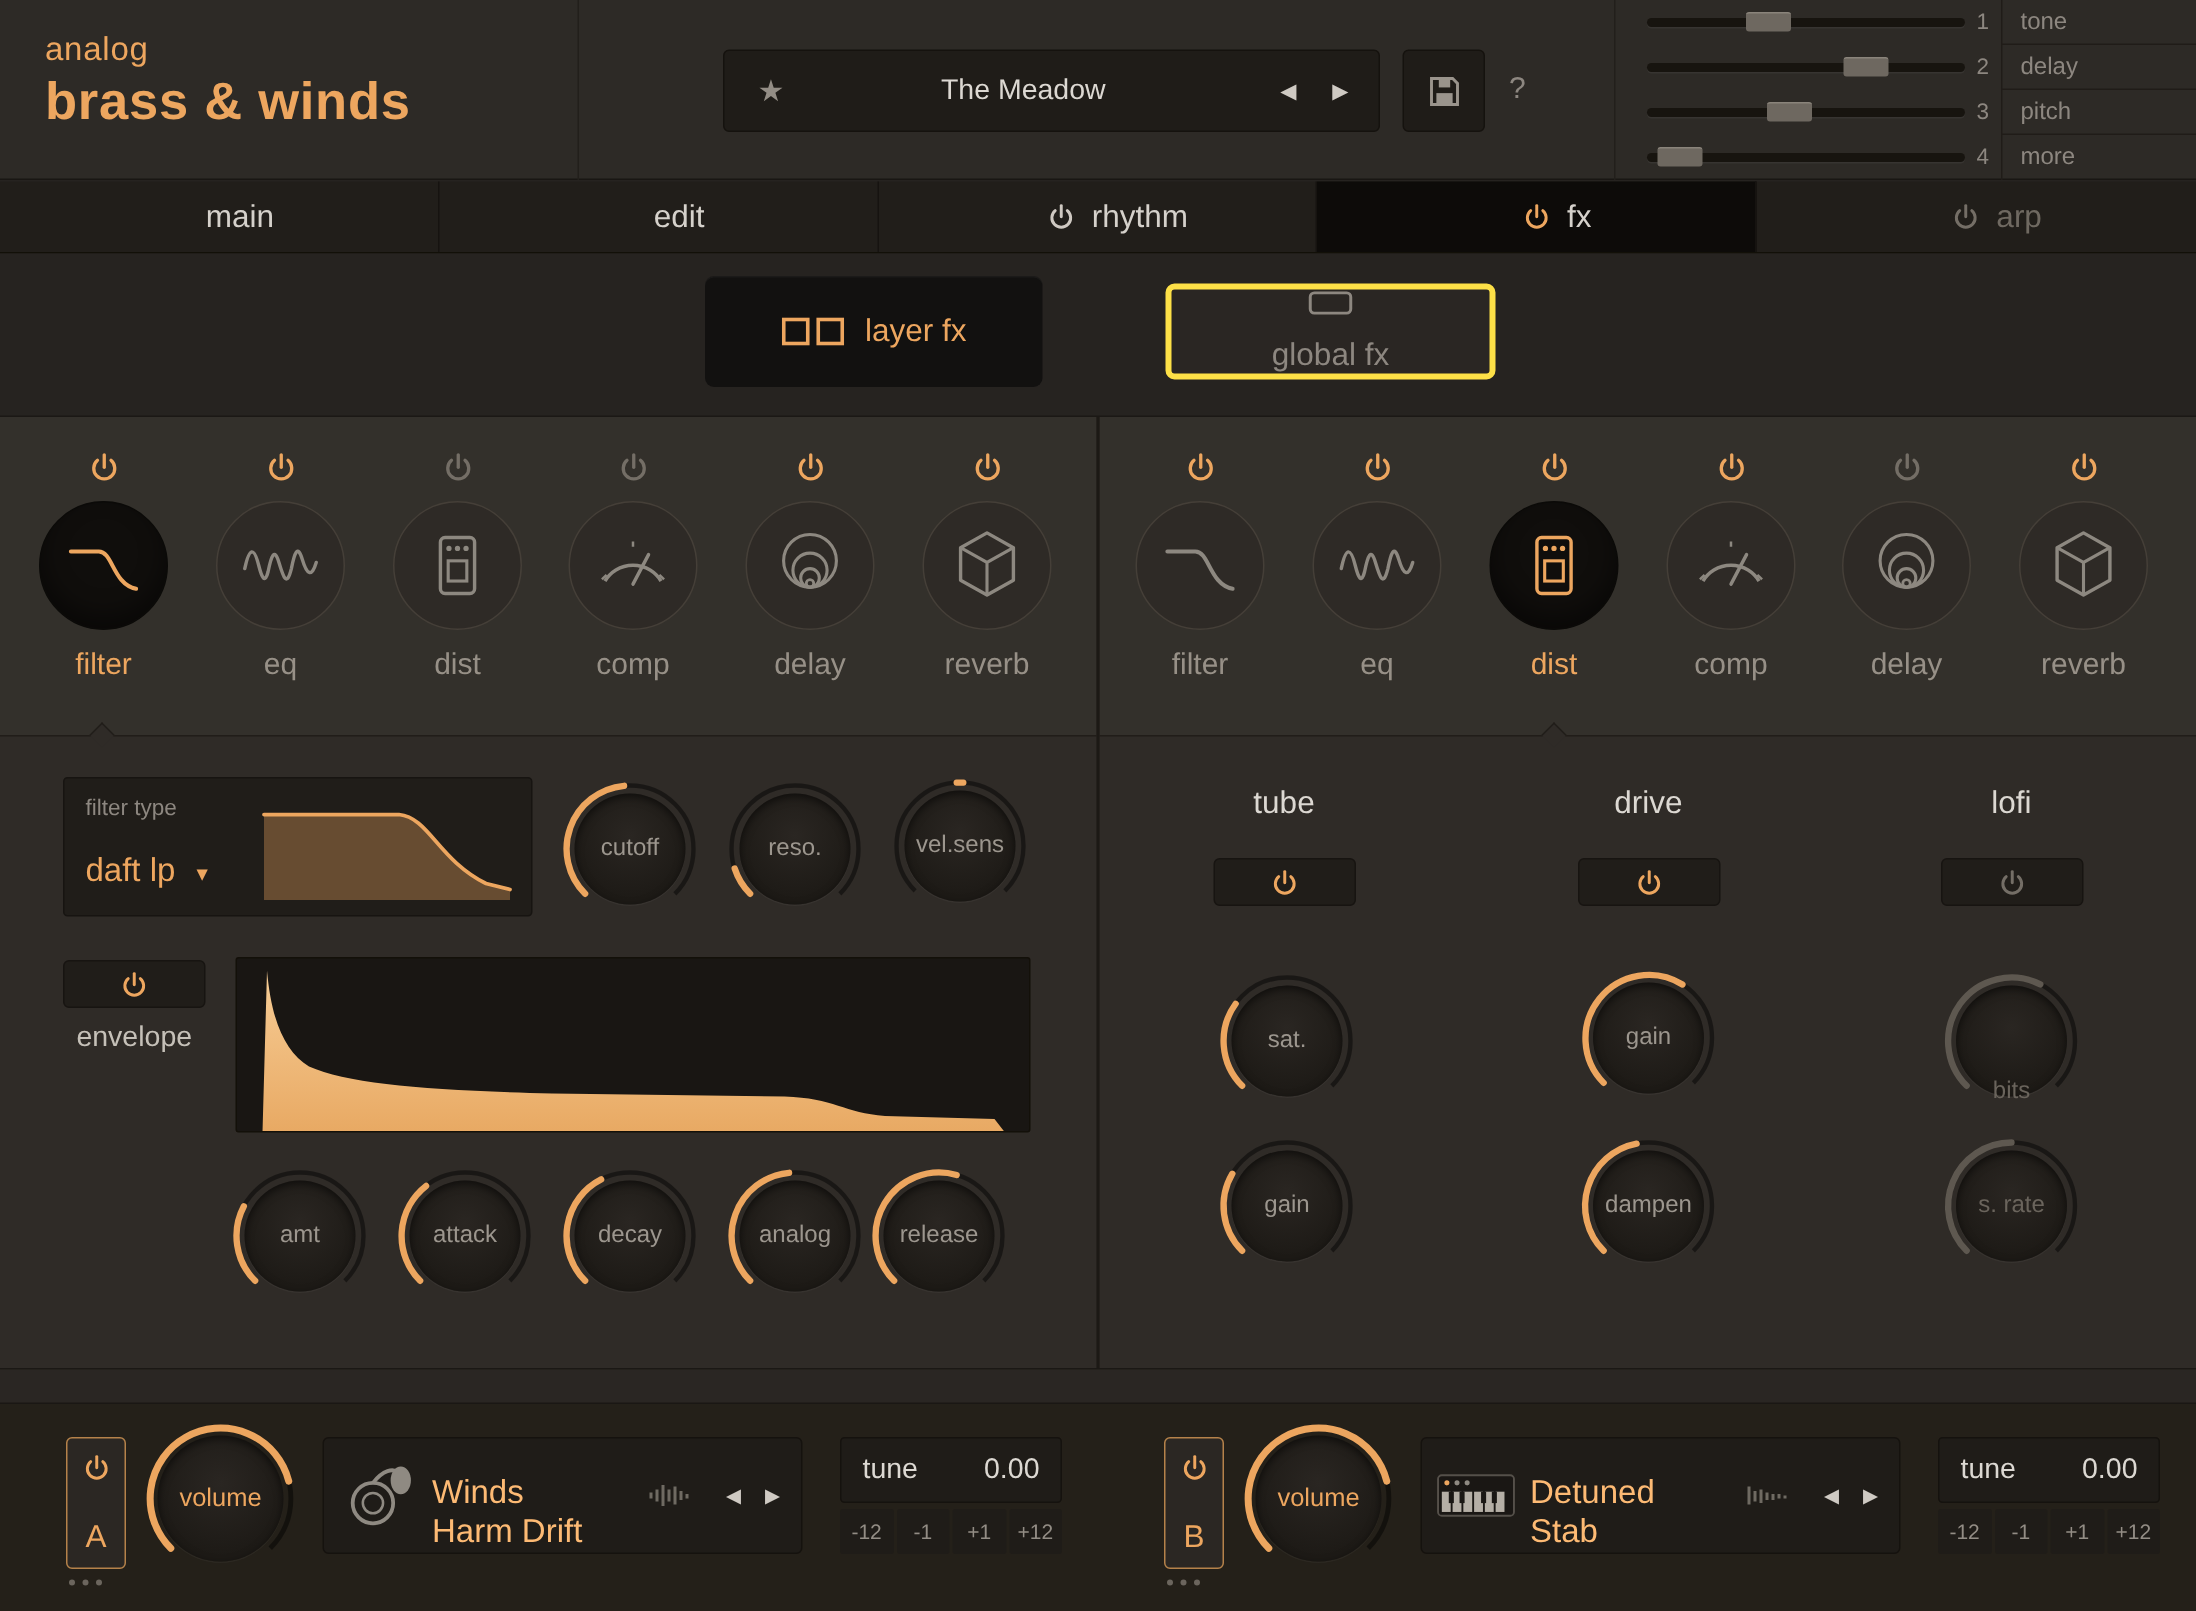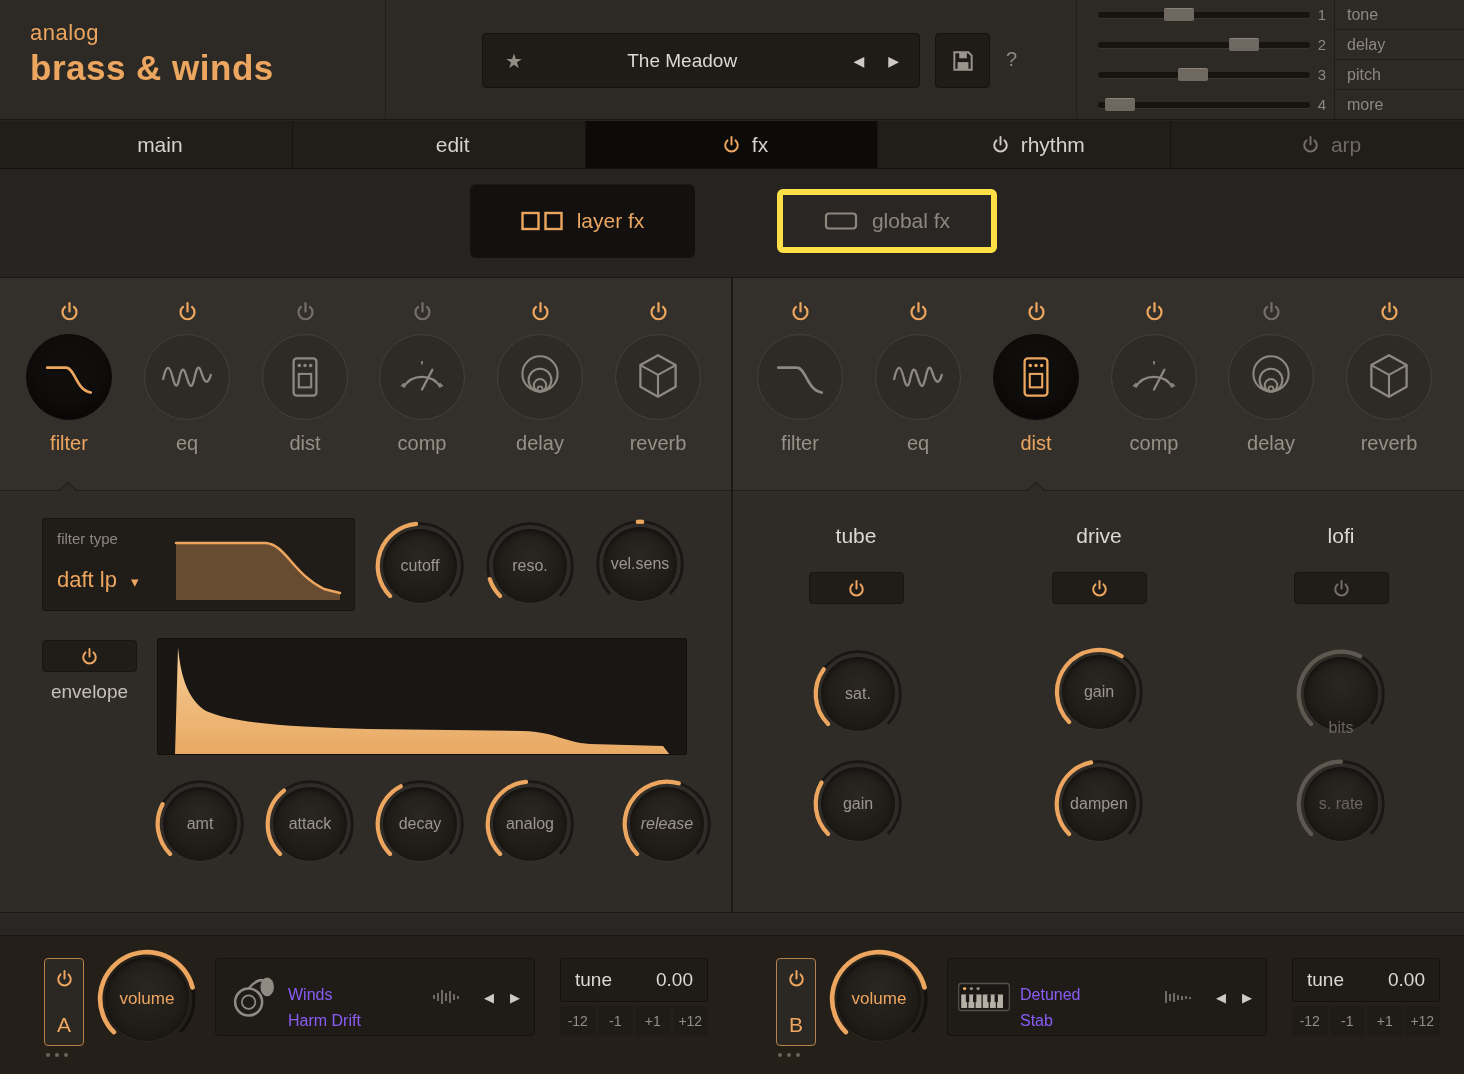--- a/index.html
+++ b/index.html
@@ -32,21 +32,21 @@
   #tabbar{position:absolute;left:0;top:121px;width:1464px;height:48px;background:#211e1a;border-bottom:1px solid #121008;display:flex;}
   .tab{width:292.8px;height:100%;display:flex;align-items:center;justify-content:center;gap:12px;font-size:21px;color:#d5d1cb;border-right:1px solid #161310;cursor:pointer;padding-left:28px;}
   .tab:last-child{border-right:none;}
   .tab.active{background:#0d0b09;}
   .tab.dim{color:#6f6961;}
 
   
   #subbar{position:absolute;left:0;top:169px;width:1464px;height:109px;background:#262320;border-bottom:1px solid #1b1815;}
   .mode-btn{position:absolute;border-radius:6px;display:flex;align-items:center;justify-content:center;gap:14px;font-size:21px;cursor:pointer;}
   .mode-btn.sel{background:#121110;color:#eda65f;box-shadow:inset 0 1px 0 rgba(255,255,255,.04);}
-  .mode-btn.unsel{background:#2a2623;color:#8d8780;border:6px solid #fde047;}
+  .mode-btn.unsel{background:#2a2623;color:#8d8780;border:4px solid #fde047;flex-direction:column;}
 
   
   .panel{position:absolute;top:278px;width:731px;height:634px;background:#33302b;}
   #panel-divider{position:absolute;left:731px;top:278px;width:2px;height:796px;background:#1c1915;}
   .fx-slot{position:absolute;top:24px;width:86px;text-align:center;cursor:pointer;}
   .pwr{display:inline-block;width:19px;height:19px;color:#eda65f;}
   .pwr.off{color:#746e66;}
   .pwr.white{color:#cfc9c2;}
   .pwr.sm{width:17px;height:17px;}
   .pwr svg{width:100%;height:100%;display:block;}
@@ -84,21 +84,21 @@
   
   #bottombar{position:absolute;left:0;top:912px;width:1464px;height:162px;background:#242019;border-top:1px solid #1b1815;}
   .bb-strip{position:absolute;left:0;top:0;width:1464px;height:23px;background:#2a2623;border-bottom:1px solid #1a1714;}
   .layer-power{position:absolute;width:40px;height:88px;background:#2b2723;border:1px solid #b5824a;border-radius:4px;display:flex;flex-direction:column;align-items:center;justify-content:space-between;padding:11px 0 8px;cursor:pointer;}
   .layer-letter{font-size:21px;color:#eda65f;}
   .layer-dots{position:absolute;display:flex;gap:5px;}
   .layer-dots i{width:4px;height:4px;border-radius:50%;background:#6b655d;}
   .src-box{position:absolute;width:320px;height:78px;background:#1f1c18;border:1px solid #15120e;border-radius:4px;display:flex;align-items:center;}
   .src-icon{width:72px;display:flex;align-items:center;justify-content:center;color:#8f8a82;}
   .src-icon svg{width:54px;height:54px;}
-  .src-names{flex:1;font-size:16px;color:#8b5cf6;line-height:26px;margin-top:21px;}
+  .src-names{flex:1;font-size:22px;color:#fdba74;line-height:26px;margin-top:21px;}
   .wave-glyph{color:#6f6a62;margin-right:14px;}
   .src-arrow{font-size:13px;color:#cfcac3;padding:6px 8px;cursor:pointer;}
   .tune-box{position:absolute;width:148px;height:44px;background:#1f1c18;border:1px solid #15120e;border-radius:3px;display:flex;align-items:center;justify-content:space-between;padding:0 14px;font-size:19px;color:#dcd8d2;}
   .tune-btns{position:absolute;width:148px;height:30px;display:grid;grid-template-columns:1fr 1fr 1fr 1fr;gap:2px;}
   .tune-btns div{background:#1f1c18;border-radius:2px;display:flex;align-items:center;justify-content:center;font-size:14px;color:#938d85;cursor:pointer;}
 </style>
 </head>
 <body>
 
 <div id="app">
@@ -158,37 +158,37 @@
     </div>
   </div>
 
   <div id="tabbar">
     <div class="tab">
       <span>main</span>
     </div>
     <div class="tab">
       <span>edit</span>
     </div>
+    <div class="tab">
+      <span class="pwr sm white">
+          <svg viewBox="0 0 18 19">
+            <path d="M4.5,4.9 A7,7 0 1 0 13.5,4.9" fill="none" stroke="currentColor" stroke-width="2.2" stroke-linecap="round"></path>
+            <line x1="9" y1="1.2" x2="9" y2="9.5" stroke="currentColor" stroke-width="2.2" stroke-linecap="round"></line>
+          </svg>
+        </span>
+      <span>rhythm</span>
+    </div>
     <div class="tab active">
       <span class="pwr sm">
           <svg viewBox="0 0 18 19">
             <path d="M4.5,4.9 A7,7 0 1 0 13.5,4.9" fill="none" stroke="currentColor" stroke-width="2.2" stroke-linecap="round"></path>
             <line x1="9" y1="1.2" x2="9" y2="9.5" stroke="currentColor" stroke-width="2.2" stroke-linecap="round"></line>
           </svg>
         </span>
       <span>fx</span>
-    </div>
-    <div class="tab">
-      <span class="pwr sm white">
-          <svg viewBox="0 0 18 19">
-            <path d="M4.5,4.9 A7,7 0 1 0 13.5,4.9" fill="none" stroke="currentColor" stroke-width="2.2" stroke-linecap="round"></path>
-            <line x1="9" y1="1.2" x2="9" y2="9.5" stroke="currentColor" stroke-width="2.2" stroke-linecap="round"></line>
-          </svg>
-        </span>
-      <span>rhythm</span>
     </div>
     <div class="tab dim">
       <span class="pwr sm off">
           <svg viewBox="0 0 18 19">
             <path d="M4.5,4.9 A7,7 0 1 0 13.5,4.9" fill="none" stroke="currentColor" stroke-width="2.2" stroke-linecap="round"></path>
             <line x1="9" y1="1.2" x2="9" y2="9.5" stroke="currentColor" stroke-width="2.2" stroke-linecap="round"></line>
           </svg>
         </span>
       <span>arp</span>
     </div>
@@ -389,21 +389,21 @@
           </svg>
           <div class="knob-label">decay</div>
         </div>
       <div class="knob" style="left:487px;top:290px;">
           <svg class="ring" viewBox="0 0 100 100">
             <path d="M17.5 82.5 A46 46 0 1 1 82.5 82.5" fill="none" stroke="rgba(0,0,0,.45)" stroke-width="3.2"></path>
             <path d="M17.5 82.5 A46 46 0 0 1 45.7 4.2" fill="none" stroke="currentColor" stroke-width="4.6" stroke-linecap="round"></path>
           </svg>
           <div class="knob-label">analog</div>
         </div>
-      <div class="knob" style="left:624px;top:290px;font-style:italic;">
+      <div class="knob" style="left:583px;top:290px;">
           <svg class="ring" viewBox="0 0 100 100">
             <path d="M17.5 82.5 A46 46 0 1 1 82.5 82.5" fill="none" stroke="rgba(0,0,0,.45)" stroke-width="3.2"></path>
             <path d="M17.5 82.5 A46 46 0 0 1 62.8 5.8" fill="none" stroke="currentColor" stroke-width="4.6" stroke-linecap="round"></path>
           </svg>
           <div class="knob-label">release</div>
         </div>
     </div>
   </div>
 
   <div class="panel" style="left:733px;">

